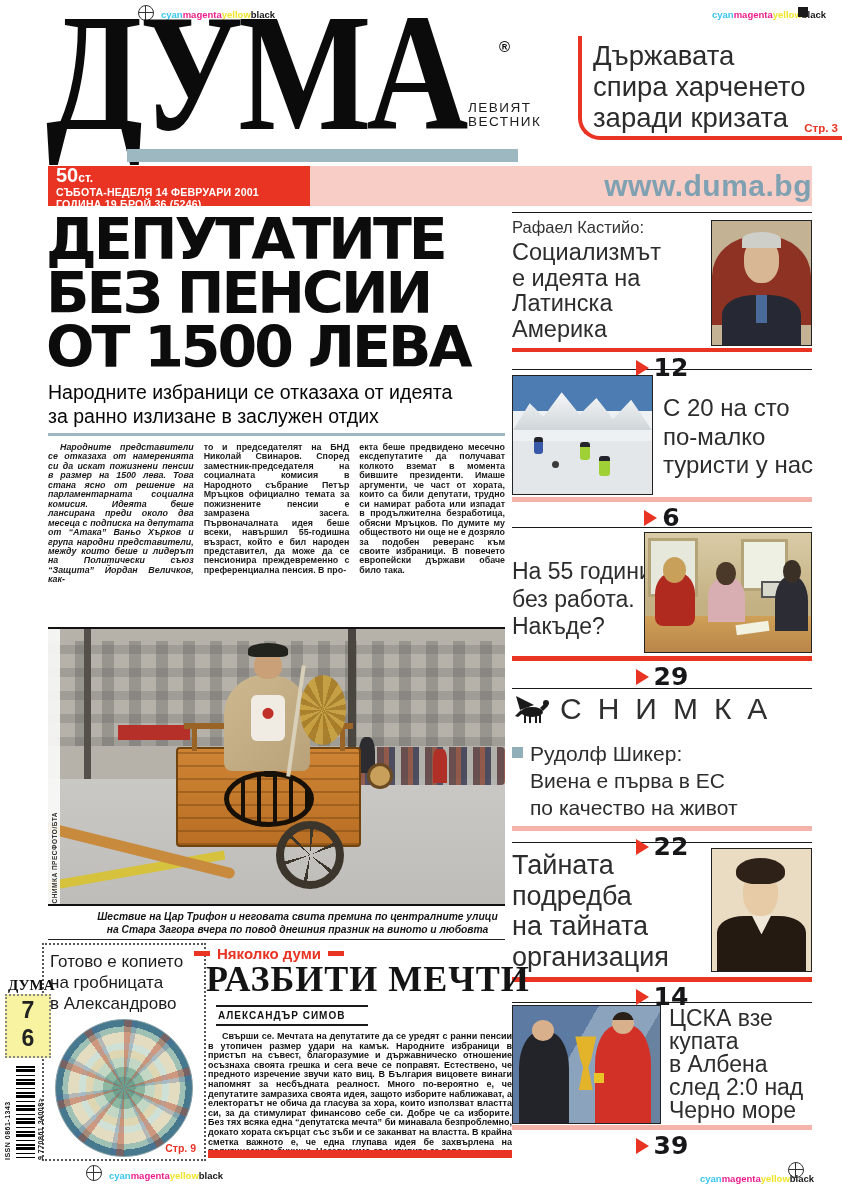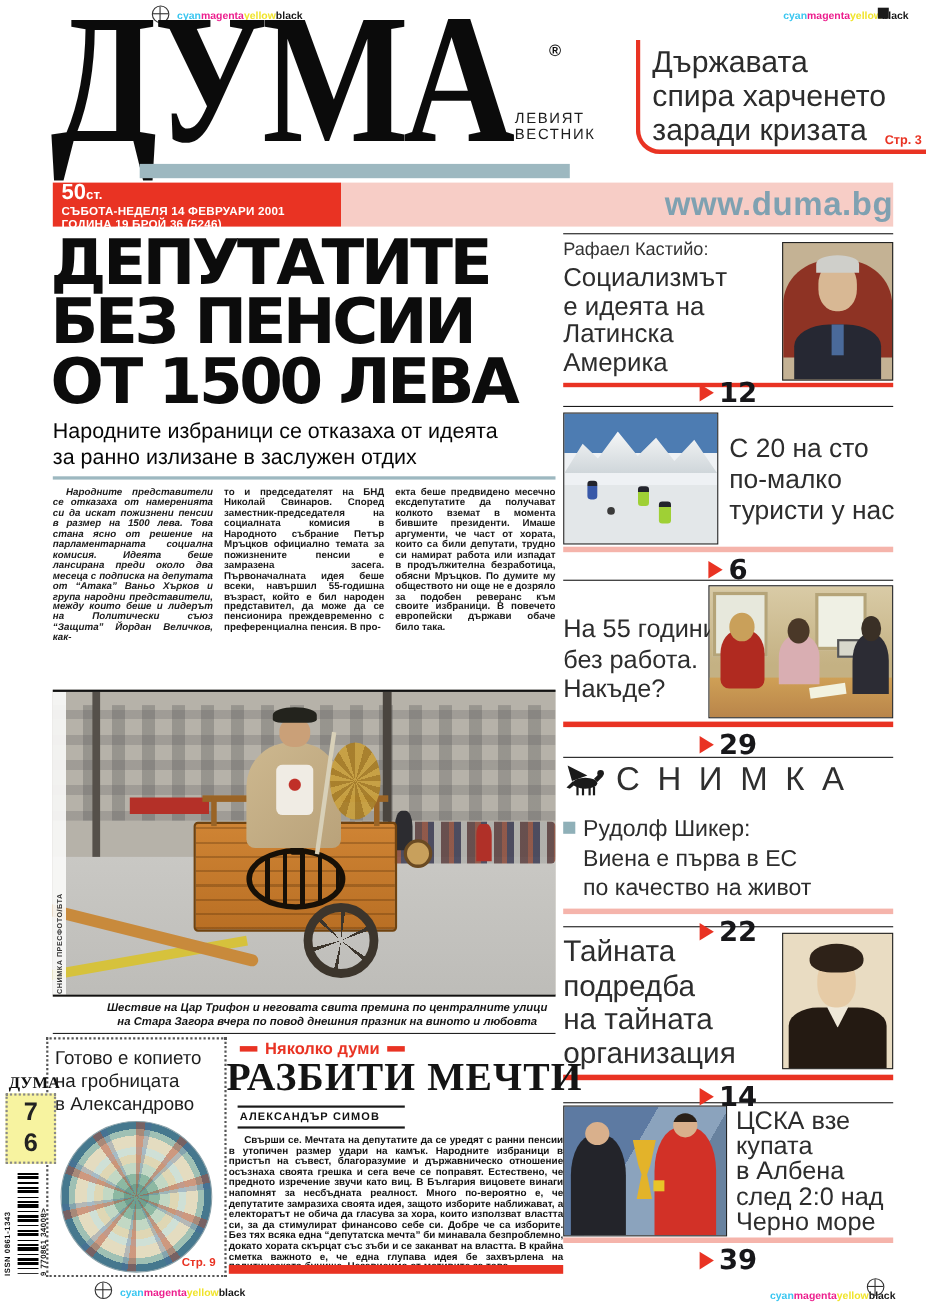--- a/index.html
+++ b/index.html
@@ -189,21 +189,21 @@
 Латинска
 Америка</div>
   <div class="photo" style="left:711px; top:220px; width:101px; height:126px; background:#c4b294;">
     <div class="abs" style="left:0; right:0; top:12%; height:72%; border-radius:45% 45% 0 0; background:#8e3324;"></div>
     <div class="abs" style="left:10%; right:10%; bottom:0; height:40%; border-radius:40% 40% 0 0; background:#262833;"></div>
     <div class="abs" style="left:44%; bottom:18%; width:12%; height:22%; background:#4a6a9a;"></div>
     <div class="abs" style="left:32%; top:14%; width:36%; height:36%; border-radius:45%; background:#d8b894;"></div>
     <div class="abs" style="left:30%; top:9%; width:40%; height:13%; border-radius:50% 50% 0 0; background:#cfcfca;"></div>
   </div>
   <div class="abs redbar" style="left:512px; top:348px; width:300px; height:4px;"></div>
-  <div class="abs pagerow" style="left:512px; top:342px;">
+  <div class="abs pagerow" style="left:512px; top:353px;">
     <span class="tri"></span>
     <span class="pnum">12</span>
   </div>
 
   <div class="photo" style="left:512px; top:375px; width:141px; height:120px; background:linear-gradient(to bottom, #4d7cb2 0 30%, #eef1f4 30% 55%, #e3e7e9 55%);">
     <div class="abs" style="left:0; top:8%; width:100%; height:38%; background:linear-gradient(#fdfdfd,#cfd6da);
       clip-path:polygon(0 100%, 12% 40%, 22% 70%, 35% 15%, 48% 65%, 60% 28%, 72% 75%, 85% 32%, 100% 100%);"></div>
     <div class="abs" style="left:15%; top:52%; width:9px; height:17px; border-radius:3px; background:linear-gradient(#23242c 0 30%, #3858a8 30%);"></div>
     <div class="abs" style="left:48%; top:56%; width:10px; height:18px; border-radius:3px; background:linear-gradient(#23242c 0 28%, #9fd035 28%);"></div>
     <div class="abs" style="left:62%; top:68%; width:11px; height:20px; border-radius:3px; background:linear-gradient(#23242c 0 26%, #9fd035 26%);"></div>
@@ -312,21 +312,21 @@
   <div class="abs ed-box" style="left:5px; top:994px; width:46px; height:64px;">
     <div class="ed-num">7</div>
     <div class="ed-num">6</div>
   </div>
   <div class="abs" style="left:4px; top:1064px; width:44px; height:98px;">
     <span class="abs vtext" style="left:0; top:2px; height:94px;">ISSN 0861-1343</span>
     <div class="abs bars" style="left:12px; top:2px; width:19px; height:92px;"></div>
     <span class="abs vtext" style="left:33px; top:2px; height:94px;">9 770861 34008&gt;</span>
   </div>
 
-  <div class="abs rubric" style="left:218px; top:945px;justify-content:center;">
+  <div class="abs rubric" style="left:194px; top:945px;justify-content:center;">
     <span class="dash"></span>
     <span>Няколко думи</span>
     <span class="dash"></span>
   </div>
   <div class="abs op-title" style="left:206px; top:958px;">РАЗБИТИ МЕЧТИ</div>
   <div class="abs op-author" style="left:216px; top:1005px;">АЛЕКСАНДЪР СИМОВ</div>
   <div class="abs op-body" style="left:208px; top:1032px; width:304px;">Свърши се. Мечтата на депутатите да се уредят с ранни пенсии в утопичен размер удари на камък. Народните избраници в пристъп на съвест, благоразумие и държавническо отношение осъзнаха своята грешка и сега вече се поправят. Естествено, че предното изречение звучи като виц. В България вицовете винаги напомнят за несбъдната реалност. Много по-вероятно е, че депутатите замразиха своята идея, защото изборите наближават, а електоратът не обича да гласува за хора, които използват властта си, за да стимулират финансово себе си. Добре че са изборите. Без тях всяка една “депутатска мечта” би минавала безпроблемно, докато хората скърцат със зъби и се заканват на властта. В крайна сметка важното е, че една глупава идея бе захвърлена на политическото бунище. Независимо от мотивите за това.</div>
   <div class="abs redbar" style="left:208px; top:1150px; width:304px; height:8px;"></div>
 
   <div class="abs regcircle" style="left:86px; top:1165px;"></div>

